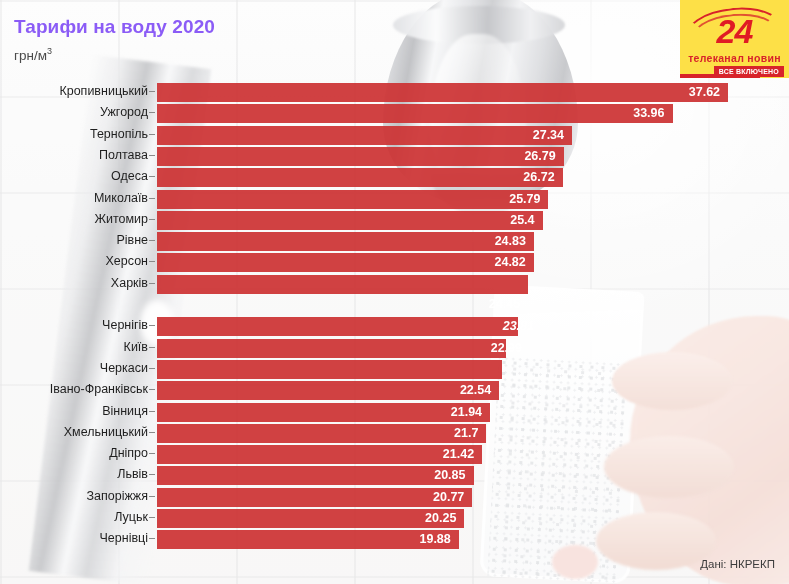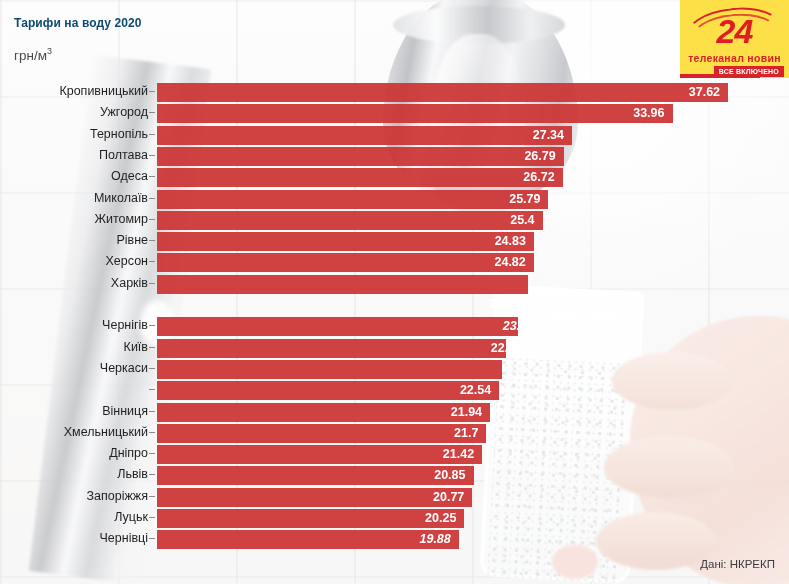--- a/index.html
+++ b/index.html
@@ -139,21 +139,21 @@
     filter:blur(1.6px);
   }
   .bg-wash {
     position:absolute; inset:0;
     background:rgba(255,255,255,.42);
   }
 
   
   .title {
     position:absolute; left:14px; top:16px;
-    font-size:12px; font-weight:bold; color:#0c4a6e;
+    font-size:19px; font-weight:bold; color:#8b5cf6;
     letter-spacing:.1px;
   }
   .subtitle {
     position:absolute; left:14px; top:46px;
     font-size:13.5px; color:#4a4a4a;
   }
   .subtitle sup { font-size:9px; vertical-align:super; }
 
   
   .logo {
@@ -341,20 +341,21 @@
         <div class="bar" style="width: 348.988px; background: rgb(204, 51, 52);"></div>
         <div class="bar-value" style="left: 497.988px; transform: translateX(-100%); margin-left: 24px;">22.99</div>
       </div>
       <div class="row" style="top: 279.9px;">
         <div class="cat-label">Черкаси</div>
         <div class="tick"></div>
         <div class="bar" style="width: 345.041px; background: rgb(204, 51, 52);"></div>
         <div class="bar-value" style="left: 494.041px; transform: translateX(-100%); margin-top: 24px;">22.73</div>
       </div>
       <div class="row" style="top: 301.2px;">
+        <div class="cat-label">Івано-Франківськ</div>
         <div class="tick"></div>
         <div class="bar" style="width: 342.157px; background: rgb(204, 51, 52);"></div>
         <div class="bar-value" style="left: 491.157px; transform: translateX(-100%);">22.54</div>
       </div>
       <div class="row" style="top: 322.5px;">
         <div class="cat-label">Вінниця</div>
         <div class="tick"></div>
         <div class="bar" style="width: 333.049px; background: rgb(204, 51, 52);"></div>
         <div class="bar-value" style="left: 482.049px; transform: translateX(-100%);">21.94</div>
       </div>
@@ -385,19 +386,19 @@
       <div class="row" style="top: 429px;">
         <div class="cat-label">Луцьк</div>
         <div class="tick"></div>
         <div class="bar" style="width: 307.395px; background: rgb(204, 51, 52);"></div>
         <div class="bar-value" style="left: 456.395px; transform: translateX(-100%);">20.25</div>
       </div>
       <div class="row" style="top: 450.3px;">
         <div class="cat-label">Чернівці</div>
         <div class="tick"></div>
         <div class="bar" style="width: 301.778px; background: rgb(204, 51, 52);"></div>
-        <div class="bar-value" style="left: 450.778px; transform: translateX(-100%); font-style: italic;">19.88</div>
+        <div class="bar-value" style="left: 450.778px; transform: translateX(-100%);">19.88</div>
       </div>
     </div>
 
   <div class="source">Дані: НКРЕКП</div>
 
 </div>
 
 </body></html>

